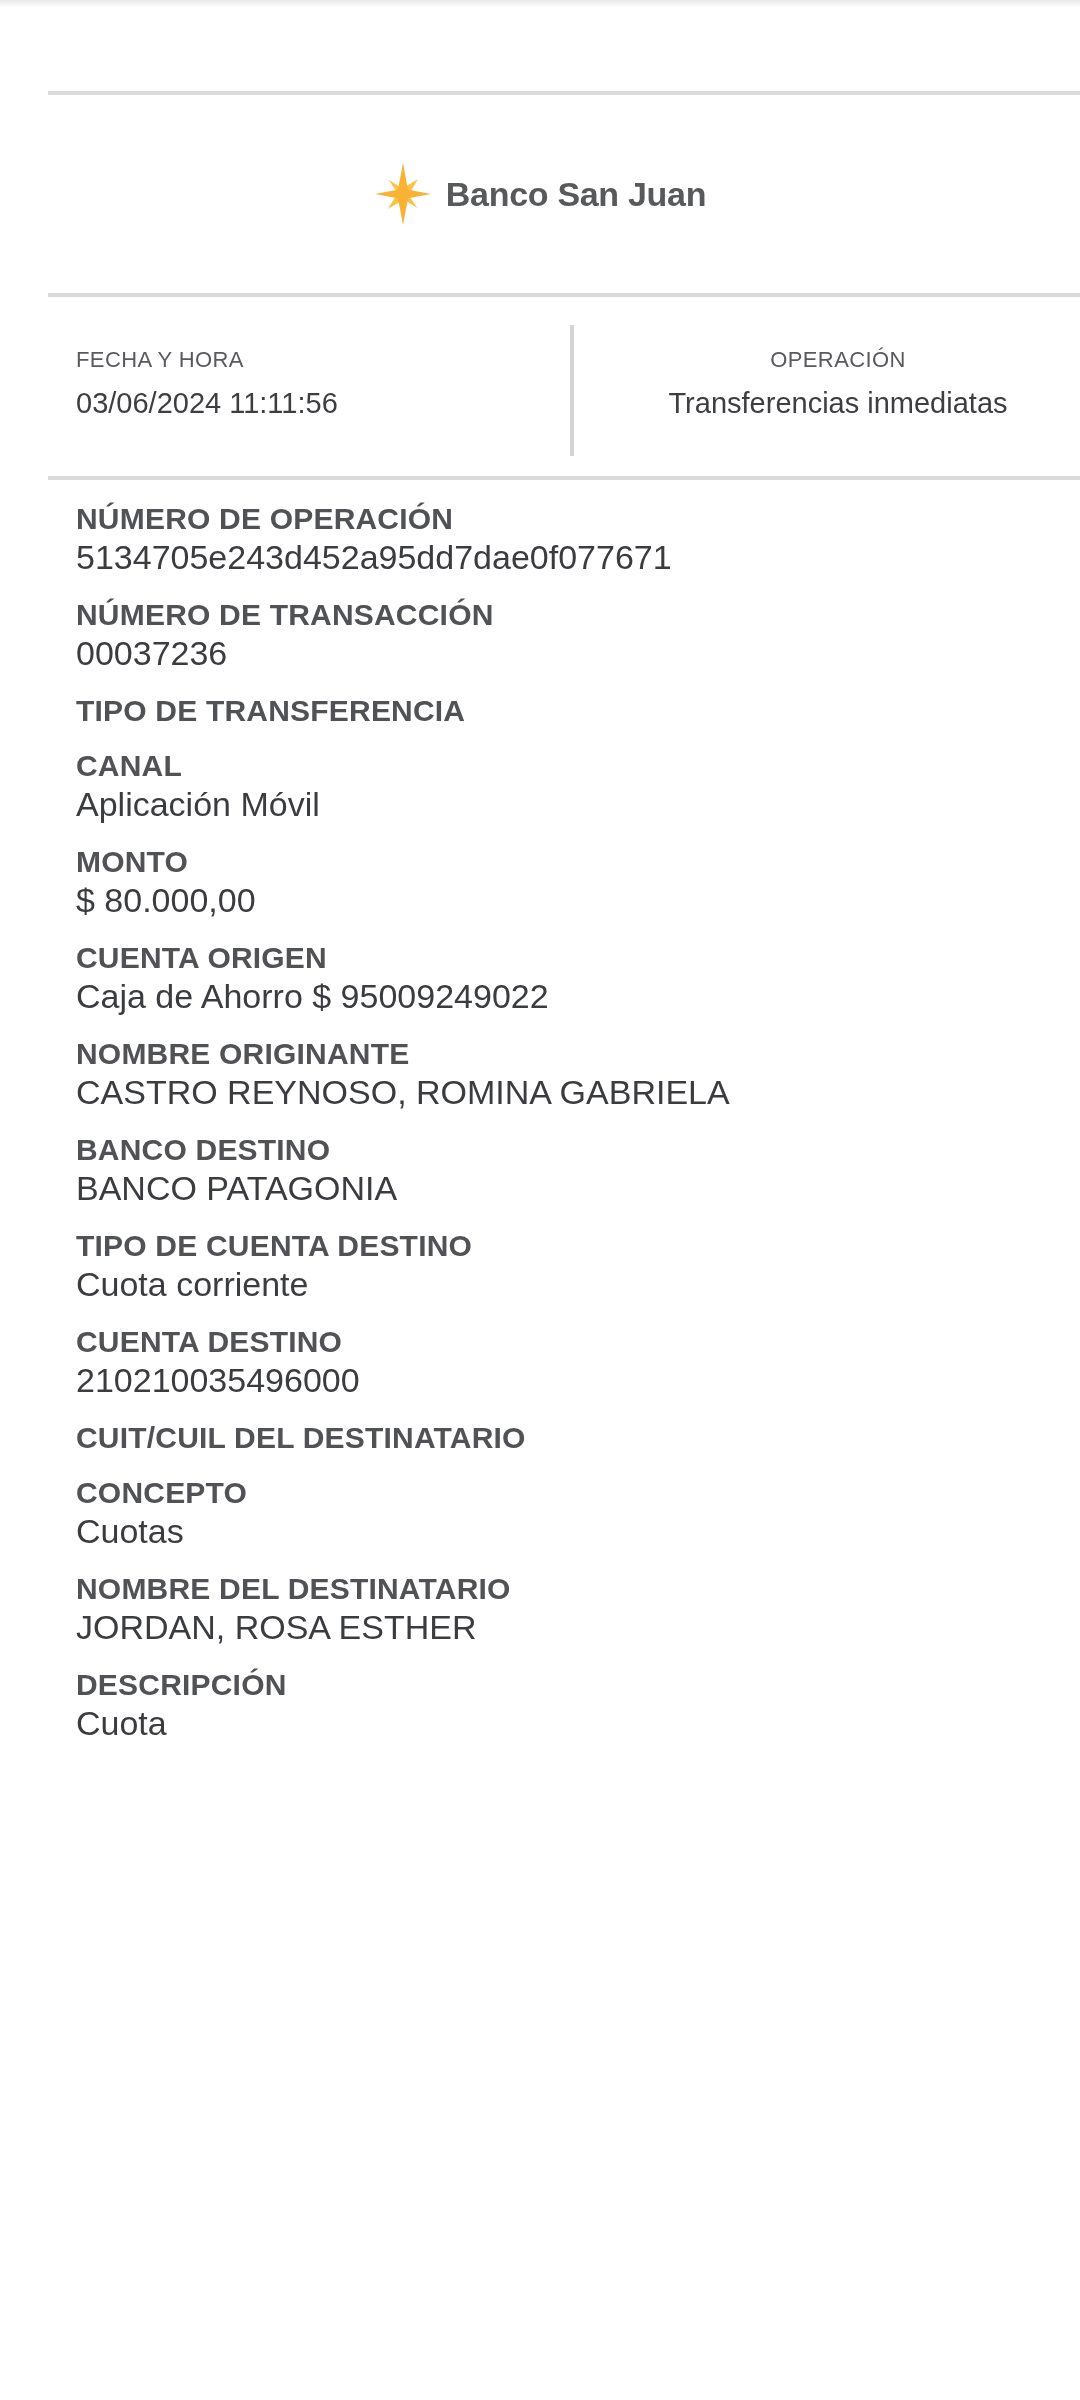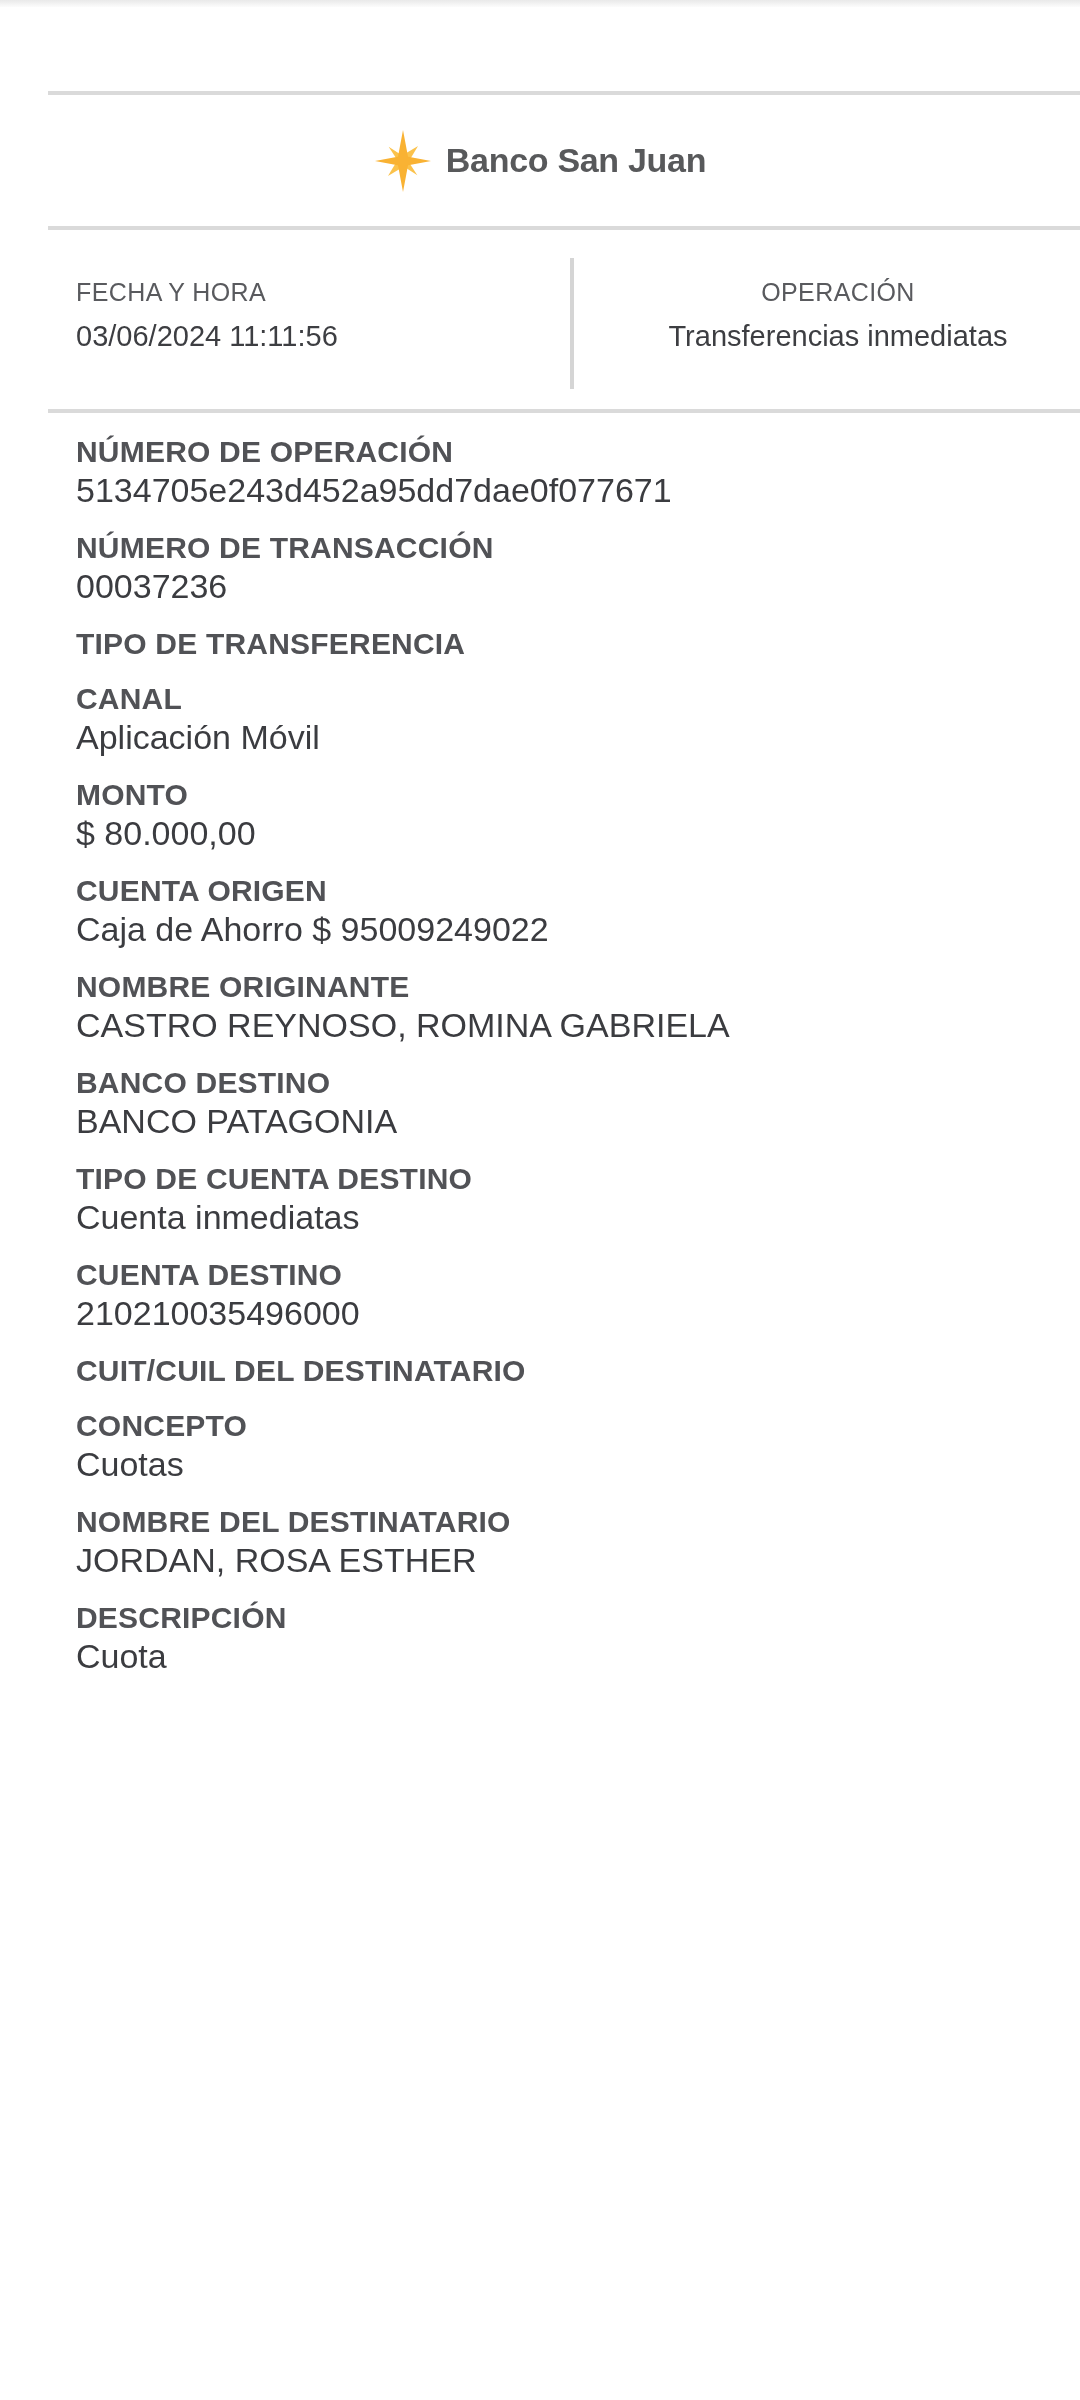--- a/index.html
+++ b/index.html
@@ -26,41 +26,41 @@
     background:linear-gradient(#E9E9E9,#FCFCFC);
   }
   .spacer-top{height:84px;background:#ffffff;}
   .rule{
     height:4px;
     margin-left:48px;
     background:var(--rule);
   }
   
   .logo-bar{
-    height:131px;
+    height:198px;
     display:flex;align-items:center;justify-content:center;
   }
   .logo{display:flex;align-items:center;gap:14px;}
   .logo svg{display:block;}
   .brand-name{
     font-size:34px;font-weight:700;
     color:var(--brand-text);
     letter-spacing:-0.3px;
   }
   
   .header-grid{
     height:179px;
     position:relative;
     display:flex;
   }
   .hcol{padding-top:50px;}
   .hcol.left{width:572px;padding-left:76px;}
   .hcol.right{flex:1;padding-left:24px;text-align:center;}
   .hlabel{
-    font-size:25px;font-weight:400;
+    font-size:22px;font-weight:400;
     color:var(--header-label);
     letter-spacing:0.4px;
     line-height:25px;
     margin-bottom:13px;
   }
   .hvalue{
     font-size:29px;font-weight:400;
     color:var(--header-value);
     line-height:36px;
   }
@@ -157,21 +157,21 @@
     <div class="field">
       <div class="field-label">NOMBRE ORIGINANTE</div>
       <div class="field-value">CASTRO REYNOSO, ROMINA GABRIELA</div>
     </div>
     <div class="field">
       <div class="field-label">BANCO DESTINO</div>
       <div class="field-value">BANCO PATAGONIA</div>
     </div>
     <div class="field">
       <div class="field-label">TIPO DE CUENTA DESTINO</div>
-      <div class="field-value">Cuenta inmediatas</div>
+      <div class="field-value">Cuota corriente</div>
     </div>
     <div class="field">
       <div class="field-label">CUENTA DESTINO</div>
       <div class="field-value">210210035496000</div>
     </div>
     <div class="field">
       <div class="field-label">CUIT/CUIL DEL DESTINATARIO</div>
     </div>
     <div class="field">
       <div class="field-label">CONCEPTO</div>

